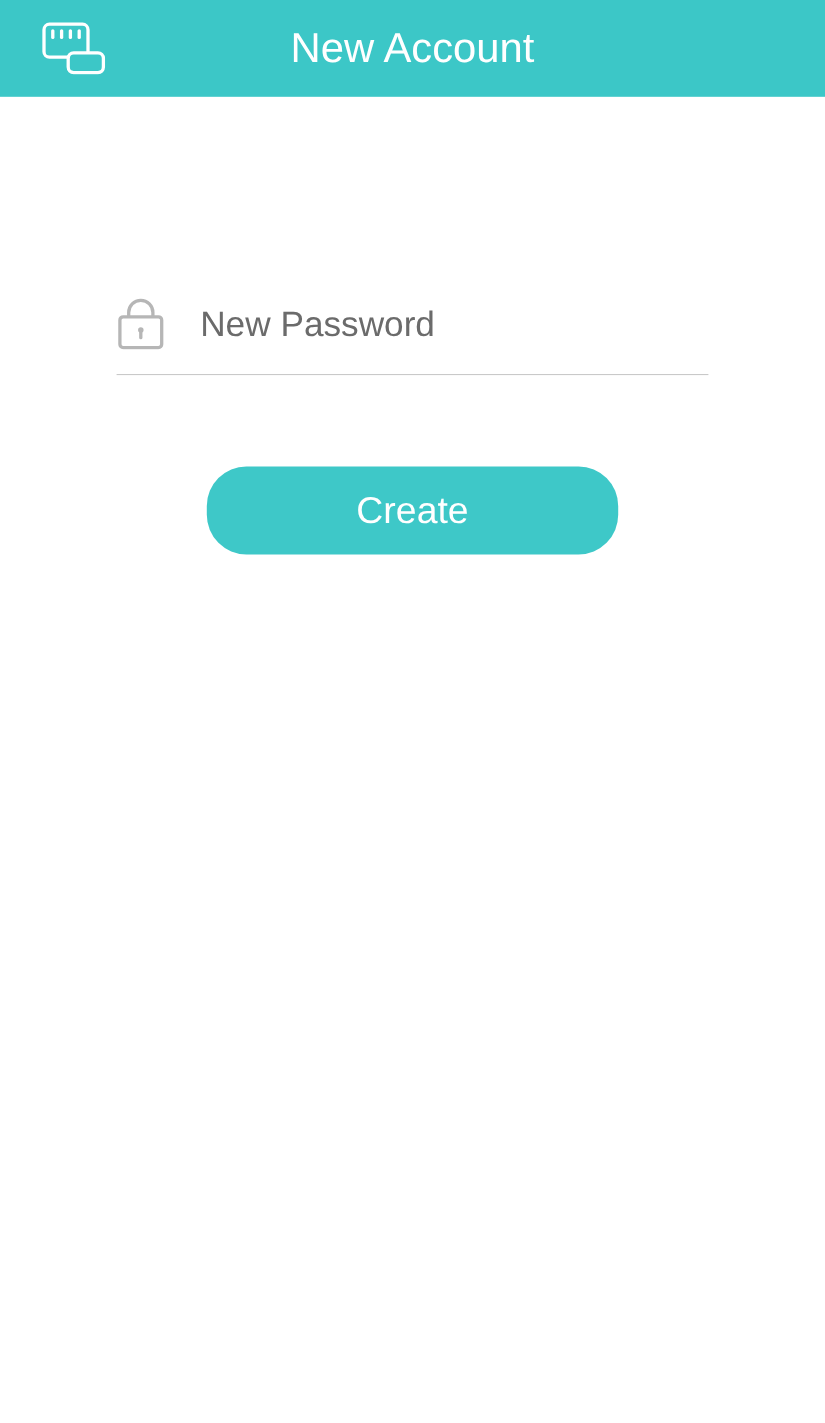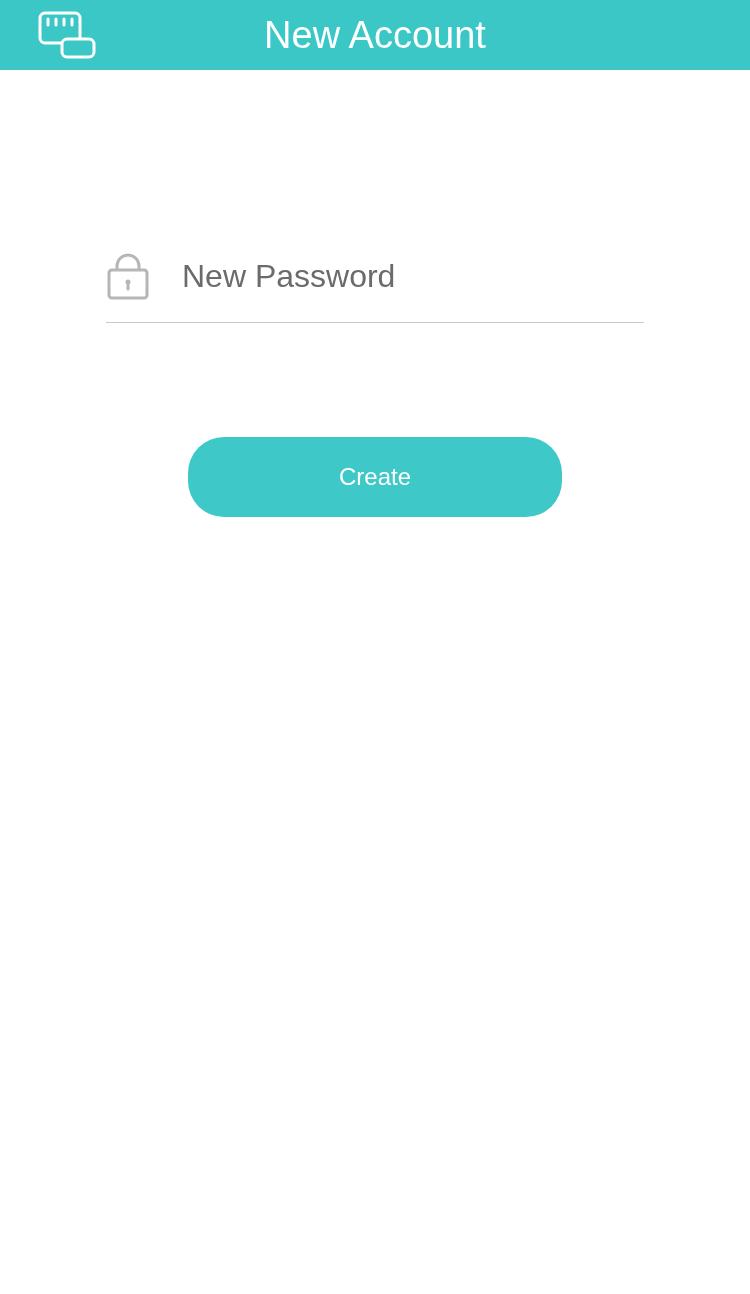--- a/index.html
+++ b/index.html
@@ -5,21 +5,21 @@
   * { box-sizing: border-box; margin: 0; padding: 0; }
   html, body {
     width: 750px;
     height: 1294px;
     font-family: -apple-system, "Helvetica Neue", Arial, sans-serif;
     background: #ffffff;
     overflow: hidden;
   }
   .header {
     background: #3cc7c7;
-    height: 70px;
+    height: 88px;
     display: flex;
     align-items: center;
     position: relative;
     justify-content: center;
   }
   .header-title {
     color: #ffffff;
     font-size: 38px;
     font-weight: 400;
     margin: 0 auto;
@@ -55,28 +55,28 @@
     color: #333;
     width: 100%;
     background: transparent;
   }
   .field-input::placeholder {
     color: #6b6b6b;
     font-weight: 400;
   }
   .create-btn {
     display: block;
-    margin: 114px auto 0 auto;
+    margin: 83px auto 0 auto;
     width: 374px;
     height: 80px;
     background: #3ec8c8;
     color: #ffffff;
     border: none;
     border-radius: 36px;
-    font-size: 24px;
+    font-size: 34px;
     font-weight: 400;
     cursor: pointer;
   }
 </style>
 </head>
 <body>
 
 <div class="header">
   <span class="keyboard-icon" aria-label="keyboard">
     <svg viewBox="0 0 58 48" width="58" height="48">

